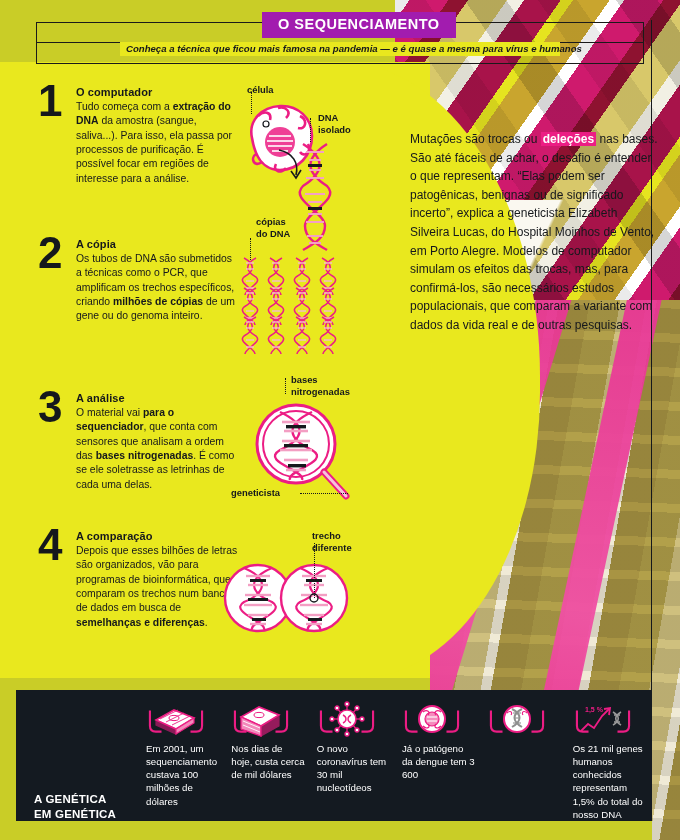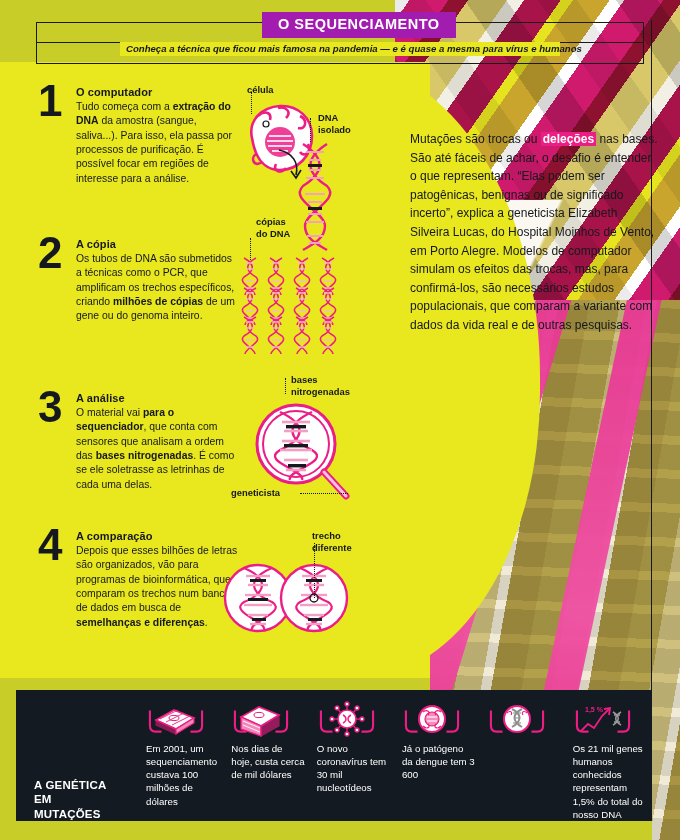--- a/index.html
+++ b/index.html
@@ -405,21 +405,21 @@
   <div id="article-body">
     <span>Mutações são trocas ou </span><span class="hl">deleções</span><span> nas bases. São até fáceis de achar, o desafio é entender o que representam. “Elas podem ser patogênicas, benignas ou de significado incerto”, explica a geneticista Elizabeth Silveira Lucas, do Hospital Moinhos de Vento, em Porto Alegre. Modelos de computador simulam os efeitos das trocas, mas, para confirmá-los, são necessários estudos populacionais, que comparam a variante com dados da vida real e de outras pesquisas.</span>
   </div>
 </div>
 
 <div id="right-rule"></div>
 
 <div id="numbers-bar">
   <div id="nums-head">
     <div class="h">A GENÉTICA</div>
-    <div class="h">EM MUTAÇÕES</div>
+    <div class="h">EM GENÉTICA</div>
   </div>
 
   <div id="nums-items">
 
     <div class="num-item">
       <div class="num-icon-wrap">
         <svg width="58" height="34" viewBox="0 0 58 34">
           <g transform="translate(6,2)">
             <path d="M4 16 L22 6 L42 14 L24 25 Z" fill="#ffffff" stroke="#ec1d84" stroke-width="1.6"></path>
             <path d="M4 16 L4 21 L24 30 L24 25 Z" fill="#ec1d84" opacity=".55" stroke="#ec1d84" stroke-width="1.2"></path>

